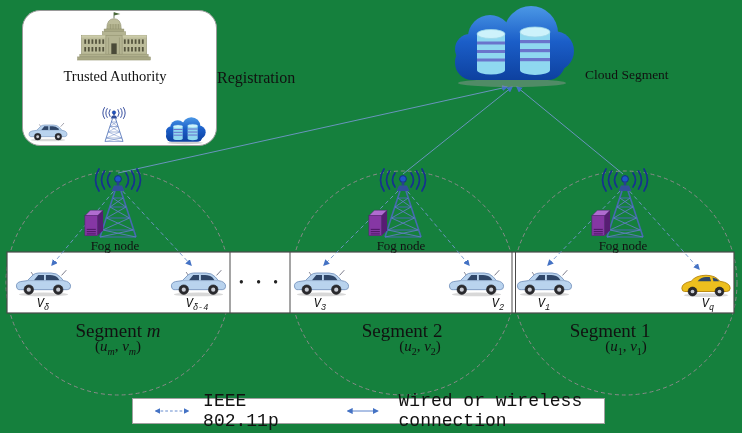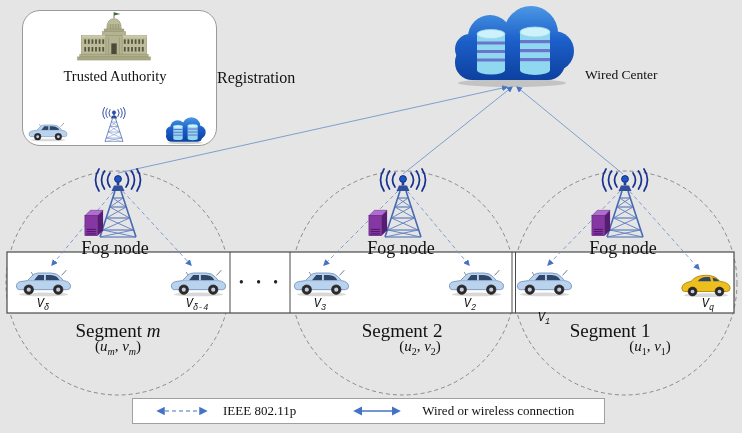--- a/index.html
+++ b/index.html
@@ -1,33 +1,33 @@
 <!DOCTYPE html>
 <html><head>
 <meta charset="utf-8">
 <style>
   html,body{margin:0;padding:0;background:#fff;}
-  #stage{position:relative;width:742px;height:433px;background:#e5e5e5;overflow:hidden;
+  #stage{position:relative;width:742px;height:433px;background:#15803d;overflow:hidden;
          font-family:"Liberation Serif",serif;}
   .abs{position:absolute;}
   .lbl{position:absolute;font-family:"Liberation Serif",serif;color:#111;white-space:nowrap;line-height:1.1;}
   .ctr{transform:translateX(-50%);text-align:center;}
   .it{font-style:italic;}
   .pre{white-space:pre;}
   .vlabel{font-size:12px;font-style:italic;font-family:Liberation Mono, monospace;}
   .vlabel sub{font-size:8.5px;line-height:0;}
   .seg-name{font-size:19px;}
   .seg-pair{font-size:15px;text-align:center;}
   .seg-pair sub{font-size:10px;line-height:0;font-style:italic;}
-  .fog-lbl{font-size:18px;}
+  .fog-lbl{font-size:13px;}
   .ta-box{position:absolute;left:22px;top:10px;width:193px;height:134px;
           border:1.2px solid #9a9a9a;border-radius:18px;background:#fff;}
   .legend-box{position:absolute;left:132px;top:398px;width:471px;height:24px;
           border:1px solid #a0a0a0;background:#fff;display:flex;align-items:center;}
-  .legend-box .txt{font-size:13px;color:#111;}
+  .legend-box .txt{font-size:18px;color:#111;font-family:Liberation Mono, monospace;}
   .dots{font-size:12px;font-weight:bold;letter-spacing:5px;color:#222;}
 </style>
 </head>
 <body>
 
 <div id="stage">
 
   <svg width="0" height="0" style="position:absolute" aria-hidden="true">
     <defs>
       <linearGradient id="cloudGrad" gradientUnits="userSpaceOnUse" x1="0" y1="0" x2="0" y2="86">
@@ -240,21 +240,21 @@
       <use href="#sym-tower"></use>
     </svg>
   <svg class="abs" style="left:163px;top:116px" width="44" height="29">
       <use href="#sym-cloud"></use>
     </svg>
   <div class="lbl" style="left:217px;top:69px;font-size:16px">Registration</div>
 
   <svg class="abs" style="left:446px;top:3px" width="132" height="86">
       <use href="#sym-cloud"></use>
     </svg>
-  <div class="lbl" style="left:585px;top:68px;font-size:13.5px">Wired Center</div>
+  <div class="lbl" style="left:585px;top:68px;font-size:13.5px">Cloud Segment</div>
 
   <svg class="abs" style="left:88px;top:168px" width="60" height="72">
       <use href="#sym-tower"></use>
     </svg>
   <svg class="abs" style="left:84px;top:209px" width="20" height="28">
       <use href="#sym-server"></use>
     </svg>
   <div class="lbl ctr fog-lbl" style="left:115px;top:239px">Fog node</div>
   <svg class="abs" style="left:15px;top:268px" width="57" height="30">
       <use href="#sym-car"></use>
@@ -276,41 +276,41 @@
       <use href="#sym-server"></use>
     </svg>
   <div class="lbl ctr fog-lbl" style="left:401px;top:239px">Fog node</div>
   <svg class="abs" style="left:293px;top:268px" width="57" height="30">
       <use href="#sym-car"></use>
     </svg>
   <svg class="abs" style="left:448px;top:268px" width="57" height="30">
       <use href="#sym-car"></use>
     </svg>
   <div class="lbl ctr vlabel" style="left:320px;top:298px"><span>V</span><sub>3</sub></div>
-  <div class="lbl ctr vlabel" style="left:470px;top:298px"><span>V</span><sub>2</sub></div>
+  <div class="lbl ctr vlabel" style="left:498px;top:298px"><span>V</span><sub>2</sub></div>
   <div class="lbl ctr seg-name" style="left:402px;top:321px"><span>Segment</span> <span>2</span></div>
   <div class="lbl ctr seg-pair" style="left:420px;top:338px"><span>(</span><span class="it">u</span><sub style="font-style:normal">2</sub><span class="pre">, </span><span class="it">v</span><sub style="font-style:normal">2</sub><span>)</span></div>
 
   <svg class="abs" style="left:595px;top:168px" width="60" height="72">
       <use href="#sym-tower"></use>
     </svg>
   <svg class="abs" style="left:591px;top:209px" width="20" height="28">
       <use href="#sym-server"></use>
     </svg>
   <div class="lbl ctr fog-lbl" style="left:623px;top:239px">Fog node</div>
   <svg class="abs" style="left:516px;top:268px" width="57" height="30">
       <use href="#sym-car"></use>
     </svg>
   <svg class="abs" style="left:680px;top:272px" width="52" height="26">
       <use href="#sym-beetle"></use>
     </svg>
-  <div class="lbl ctr vlabel" style="left:544px;top:312px"><span>V</span><sub>1</sub></div>
+  <div class="lbl ctr vlabel" style="left:544px;top:298px"><span>V</span><sub>1</sub></div>
   <div class="lbl ctr vlabel" style="left:708px;top:298px"><span>V</span><sub class="it">q</sub></div>
   <div class="lbl ctr seg-name" style="left:610px;top:321px"><span>Segment</span> <span>1</span></div>
-  <div class="lbl ctr seg-pair" style="left:650px;top:338px"><span>(</span><span class="it">u</span><sub style="font-style:normal">1</sub><span class="pre">, </span><span class="it">v</span><sub style="font-style:normal">1</sub><span>)</span></div>
+  <div class="lbl ctr seg-pair" style="left:626px;top:338px"><span>(</span><span class="it">u</span><sub style="font-style:normal">1</sub><span class="pre">, </span><span class="it">v</span><sub style="font-style:normal">1</sub><span>)</span></div>
 
   <div class="legend-box">
     <svg width="62" height="12" style="margin-left:18px" viewBox="0 0 62 12">
       <defs>
           <marker id="mL1" viewBox="0 0 10 10" refX="8" refY="5" markerWidth="7" markerHeight="7" orient="auto-start-reverse">
             <path d="M0,0 L10,5 L0,10 Z" fill="#4472c4"></path>
           </marker>
         </defs>
       <line x1="7" y1="6" x2="55" y2="6" stroke="#4472c4" stroke-width="1.2" stroke-dasharray="4 3" marker-start="url(#mL1)" marker-end="url(#mL1)"></line>
     </svg>

